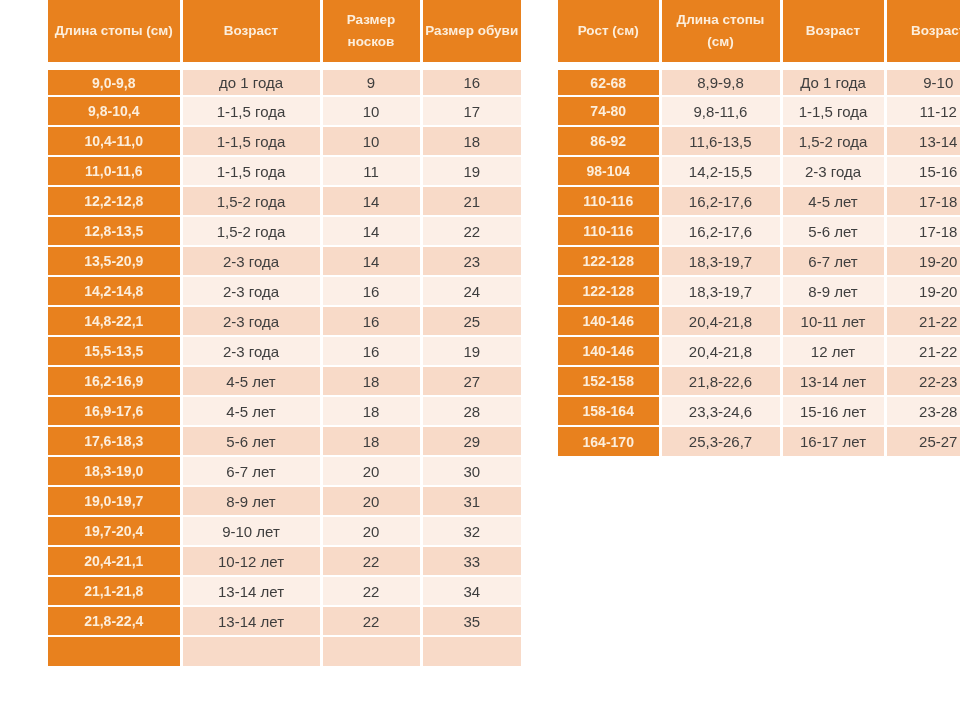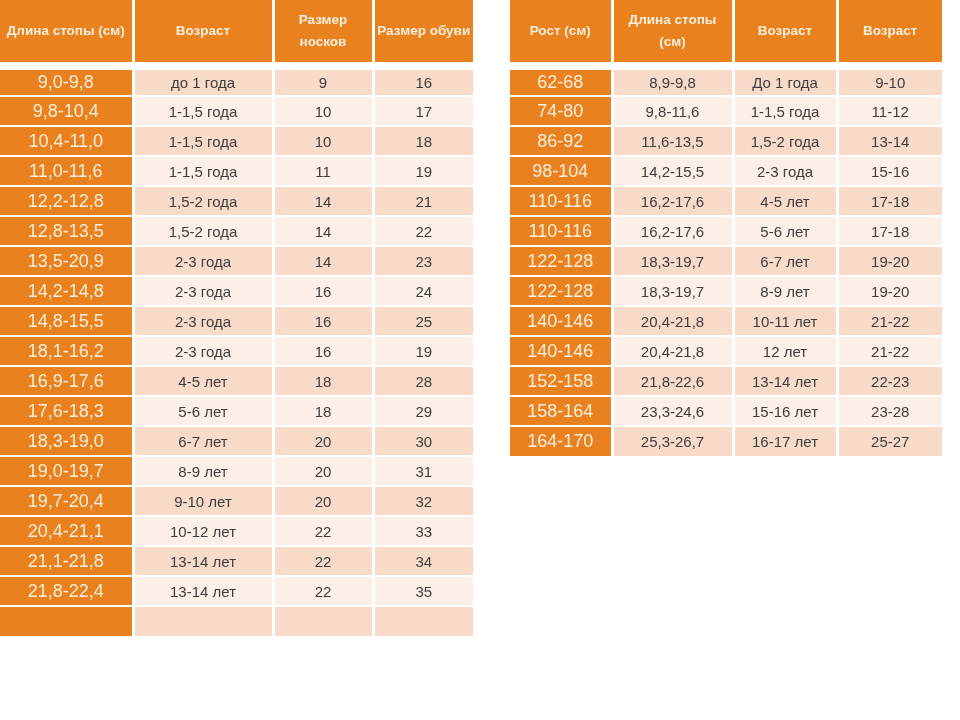--- a/index.html
+++ b/index.html
@@ -15,20 +15,21 @@
     position:relative;
     width:960px;height:720px;
     overflow:hidden;
     background:#fff;
     font-family:"Liberation Sans","DejaVu Sans",sans-serif;
   }
   table.size-table{
     position:absolute;
     border-collapse:collapse;
     table-layout:fixed;
+    margin-left:48px;
   }
   table.size-table.left{left:0;top:0;width:473px;}
   table.size-table.right{left:510px;top:0;width:432px;}
 
   .size-table th{
     background:var(--orange);
     color:var(--header-text);
     font-weight:bold;
     font-size:13.5px;
     line-height:1.65;
@@ -49,22 +50,22 @@
     text-align:center;
     vertical-align:middle;
     border-left:3px solid #fff;
     border-top:2px solid #fff;
     padding:0 2px;
   }
   .size-table td:first-child{
     border-left:none;
     background:var(--orange);
     color:var(--header-text);
-    font-weight:normal;
-    font-size:18px;
+    font-weight:bold;
+    font-size:14px;
   }
   .size-table tbody tr:nth-child(odd) td{background:var(--band-dark);}
   .size-table tbody tr:nth-child(even) td{background:var(--band-light);}
   .size-table tbody tr:nth-child(odd) td:first-child,
   .size-table tbody tr:nth-child(even) td:first-child{background:var(--orange);}
 </style>
 </head>
 <body>
 
 <div class="stage">
@@ -127,30 +128,36 @@
           <td>14</td>
           <td>23</td>
         </tr>
         <tr>
           <td>14,2-14,8</td>
           <td>2-3 года</td>
           <td>16</td>
           <td>24</td>
         </tr>
         <tr>
-          <td>14,8-15,5</td>
+          <td>14,8-22,1</td>
           <td>2-3 года</td>
           <td>16</td>
           <td>25</td>
         </tr>
         <tr>
-          <td>18,1-16,2</td>
+          <td>15,5-13,5</td>
           <td>2-3 года</td>
           <td>16</td>
           <td>19</td>
+        </tr>
+        <tr>
+          <td>16,2-16,9</td>
+          <td>4-5 лет</td>
+          <td>18</td>
+          <td>27</td>
         </tr>
         <tr>
           <td>16,9-17,6</td>
           <td>4-5 лет</td>
           <td>18</td>
           <td>28</td>
         </tr>
         <tr>
           <td>17,6-18,3</td>
           <td>5-6 лет</td>

